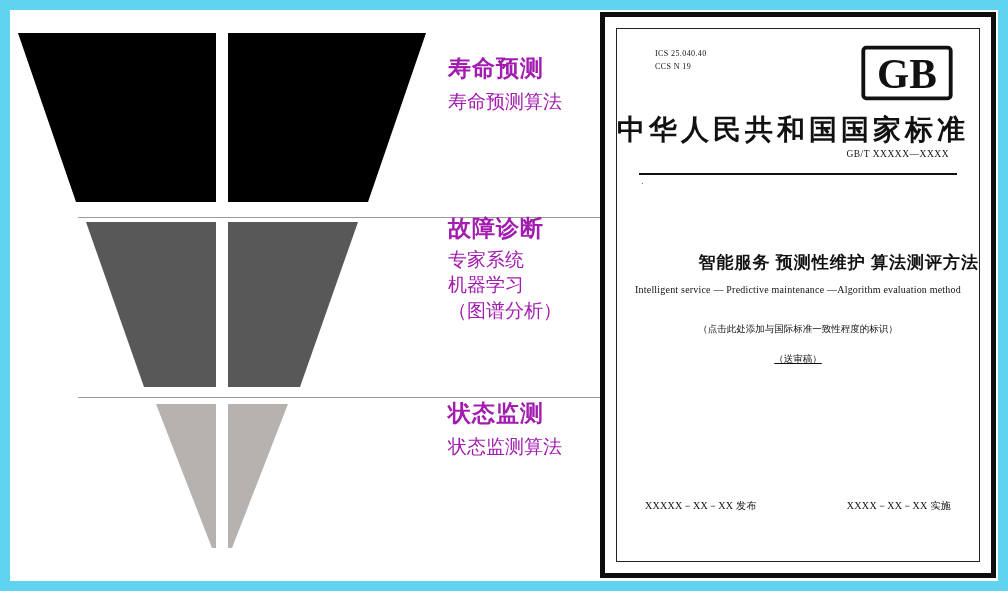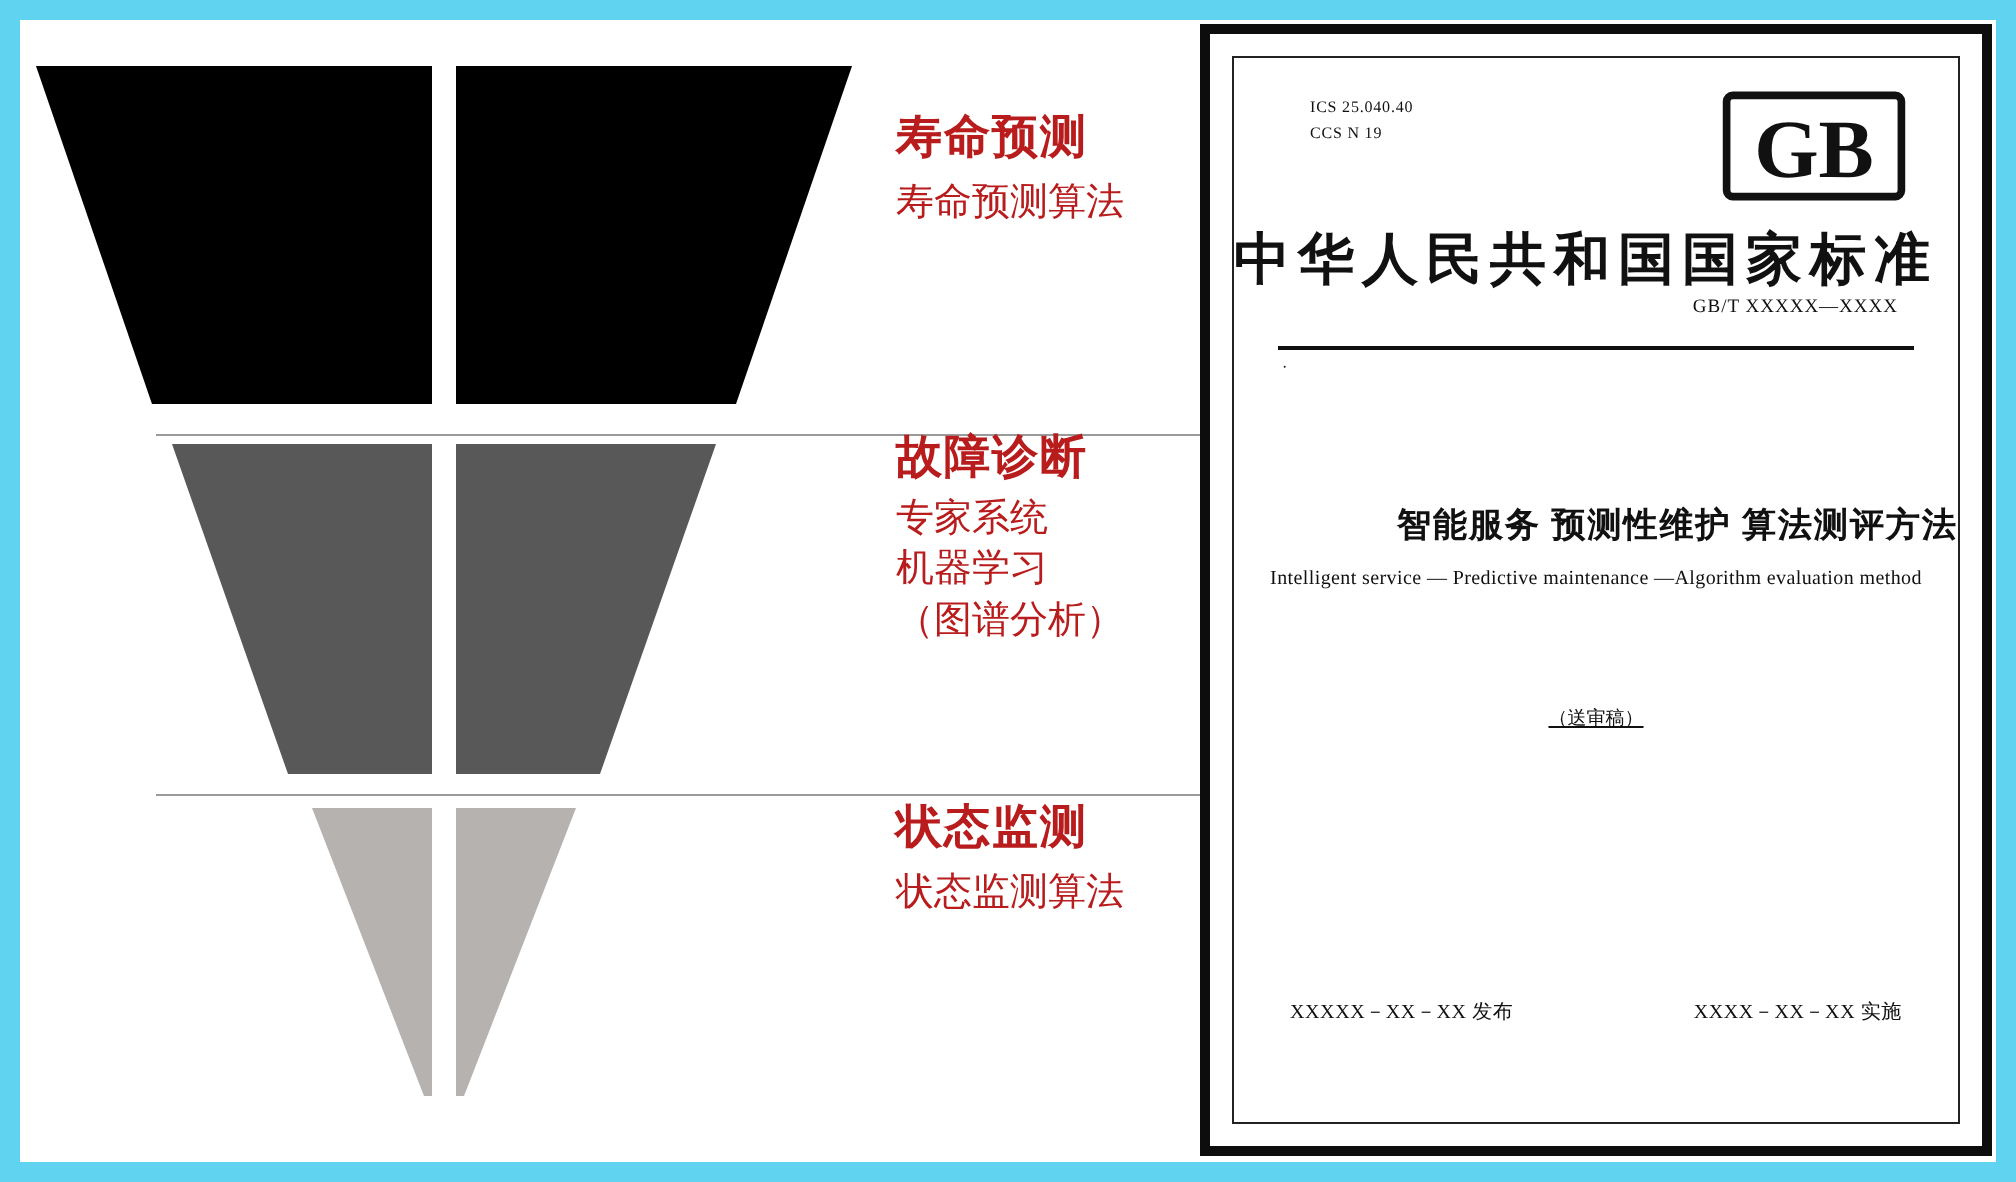--- a/index.html
+++ b/index.html
@@ -45,21 +45,21 @@
   .labels {
     position: absolute;
     left: 430px;
     top: 0;
     width: 170px;
     height: 540px;
   }
   .label-group {
     position: absolute;
     width: 180px;
-    color: #b91c1c;
+    color: #a21caf;
   }
   .label-title {
     font-size: 23px;
     font-weight: bold;
     letter-spacing: 1px;
     line-height: 1.25;
     white-space: nowrap;
   }
   .label-sub {
     font-size: 19px;
@@ -295,20 +295,21 @@
         <div class="cn-standard-title">中华人民共和国国家标准</div>
 
         <div class="std-number">GB/T  XXXXX—XXXX</div>
 
         <div class="rule-thick"></div>
         <div class="rule-dot">·</div>
 
         <div class="doc-title-cn">智能服务  预测性维护  算法测评方法</div>
         <div class="doc-title-en">Intelligent service — Predictive maintenance —Algorithm    evaluation method</div>
 
+        <div class="doc-note-1">（点击此处添加与国际标准一致性程度的标识）</div>
         <div class="doc-note-2">（送审稿）</div>
 
         <div class="publish-date">XXXXX－XX－XX 发布</div>
         <div class="implement-date">XXXX－XX－XX 实施</div>
 
 
       </div>
     </div>
   </div>
 </div>

